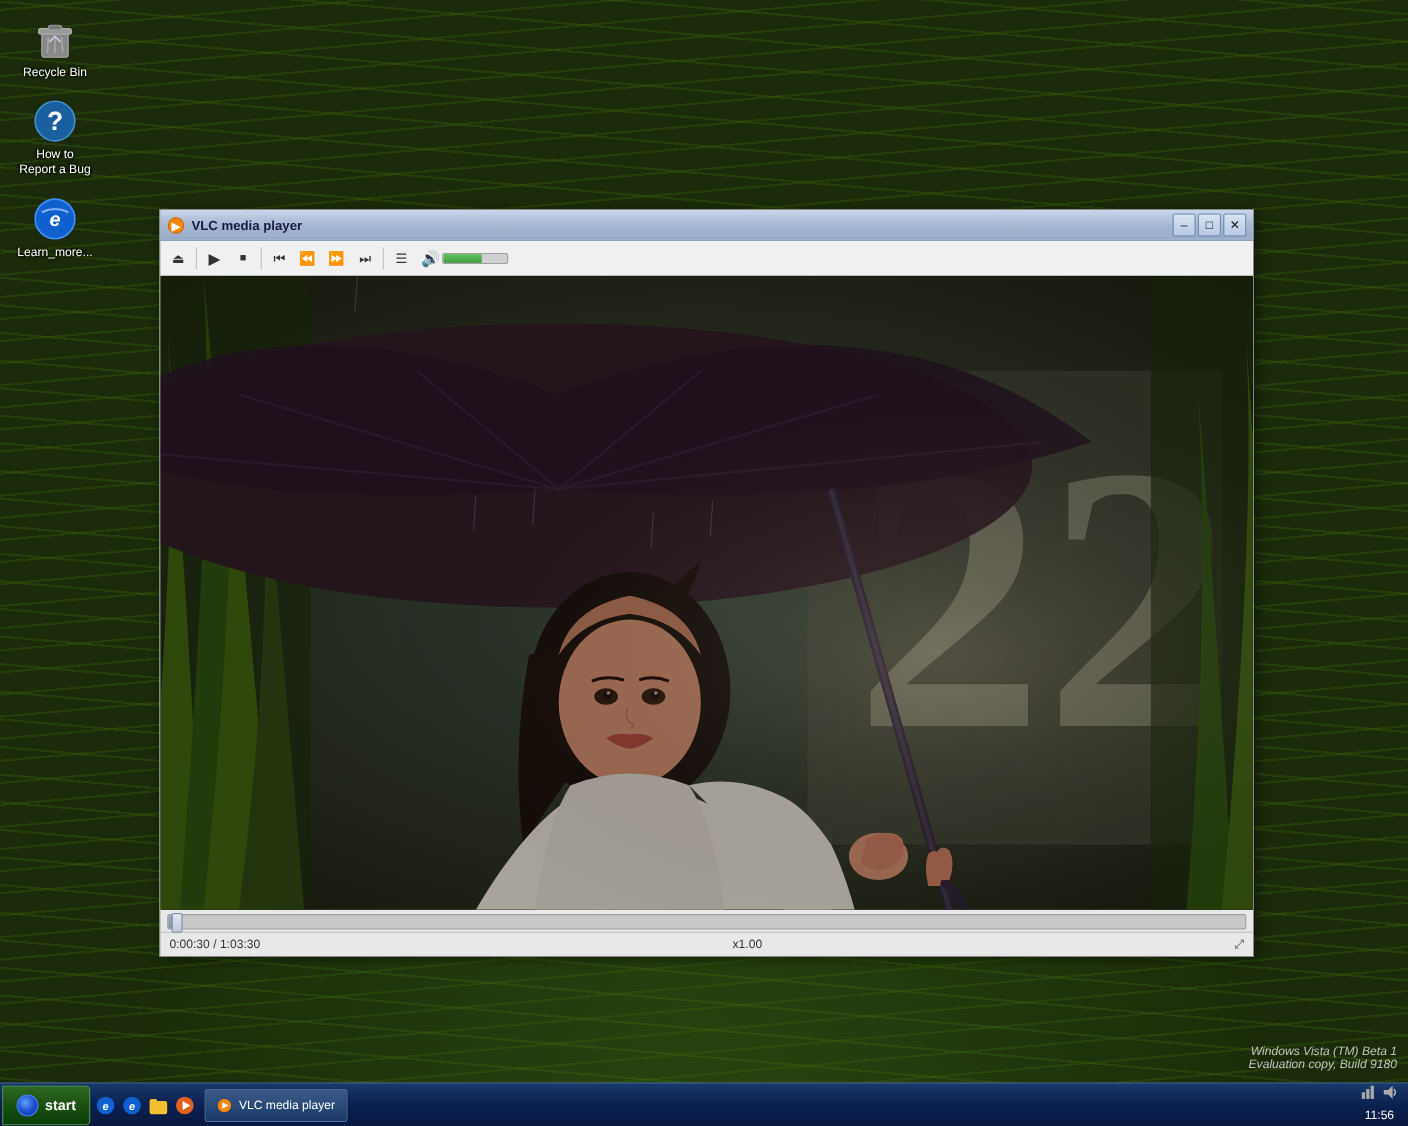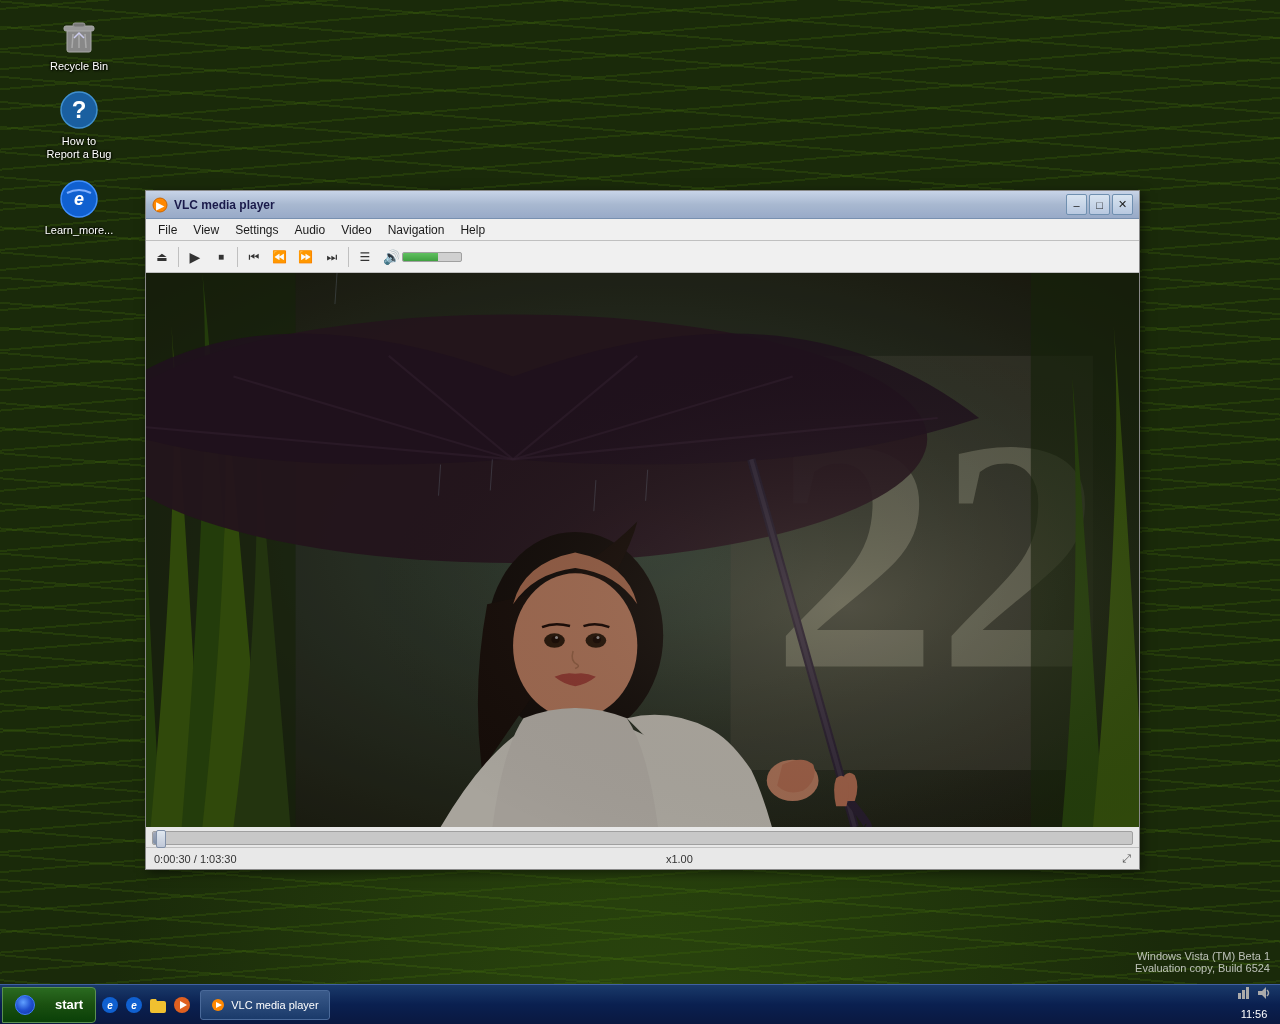--- a/index.html
+++ b/index.html
@@ -71,21 +71,20 @@
     }
 
     .desktop-icon {
       display: flex;
       flex-direction: column;
       align-items: center;
       width: 80px;
       padding: 4px;
       cursor: pointer;
       border-radius: 4px;
-      margin-left: 29px;
     }
 
     .icon-image {
       width: 42px;
       height: 42px;
       margin-bottom: 4px;
       display: flex;
       align-items: center;
       justify-content: center;
     }
@@ -326,21 +325,21 @@
 
     
     #start-button {
       height: 36px;
       padding: 0 12px;
       background: linear-gradient(180deg, #2a6a20 0%, #1a5010 50%, #0a4008 100%);
       border: 1px solid #5a9050;
       border-radius: 0 4px 4px 0;
       display: flex;
       align-items: center;
-      gap: 20px;
+      gap: 6px;
       cursor: pointer;
       margin-left: 2px;
       color: white;
       font-size: 13px;
       font-weight: bold;
     }
 
     #start-orb {
       width: 20px;
       height: 20px;
@@ -427,20 +426,21 @@
 
     
     #vista-info {
       position: absolute;
       bottom: 50px;
       right: 10px;
       color: rgba(255,255,255,0.7);
       font-size: 11px;
       text-align: right;
       z-index: 5;
+      font-style: italic;
     }
 
     
     #video-svg {
       width: 100%;
       height: 100%;
     }
   </style>
 </head>
 <body>
@@ -489,49 +489,40 @@
           <text x="20" y="26" text-anchor="middle" font-size="18" font-weight="bold" fill="white" font-style="italic">e</text>
           <path d="M8 14 Q20 8 32 14" fill="none" stroke="#80b0ff" stroke-width="2"></path>
         </svg>
       </div>
       <span class="icon-label">Learn_more...</span>
     </div>
   </div>
 
   <div id="vista-info">
     <div>Windows Vista (TM) Beta 1</div>
-    <div>Evaluation copy, Build 6524</div>
+    <div>Evaluation copy, Build 9180</div>
   </div>
 
   <div id="vlc-window">
 
     <div id="vlc-titlebar">
       <div id="vlc-title-icon">
         <svg width="16" height="16" viewBox="0 0 16 16">
           <circle cx="8" cy="8" r="7" fill="#ff8800" stroke="#cc6600" stroke-width="1"></circle>
           <text x="8" y="12" text-anchor="middle" font-size="10" font-weight="bold" fill="white">▶</text>
         </svg>
       </div>
       <span id="vlc-title-text">VLC media player</span>
       <div id="vlc-window-controls">
         <div class="win-btn win-btn-minimize">–</div>
         <div class="win-btn win-btn-maximize">□</div>
         <div class="win-btn win-btn-close">✕</div>
       </div>
     </div>
 
-    <div id="vlc-menubar">
-      <div class="menu-item">File</div>
-      <div class="menu-item">View</div>
-      <div class="menu-item">Settings</div>
-      <div class="menu-item">Audio</div>
-      <div class="menu-item">Video</div>
-      <div class="menu-item">Navigation</div>
-      <div class="menu-item">Help</div>
-    </div>
 
     <div id="vlc-toolbar">
       <div class="toolbar-btn" title="Eject">⏏</div>
       <div class="toolbar-separator"></div>
       <div class="toolbar-btn" title="Play" style="color:#333; font-size:14px;">▶</div>
       <div class="toolbar-btn" title="Stop" style="font-size:10px;">■</div>
       <div class="toolbar-separator"></div>
       <div class="toolbar-btn" title="Previous">⏮</div>
       <div class="toolbar-btn" title="Rewind">⏪</div>
       <div class="toolbar-btn" title="Fast Forward">⏩</div>

